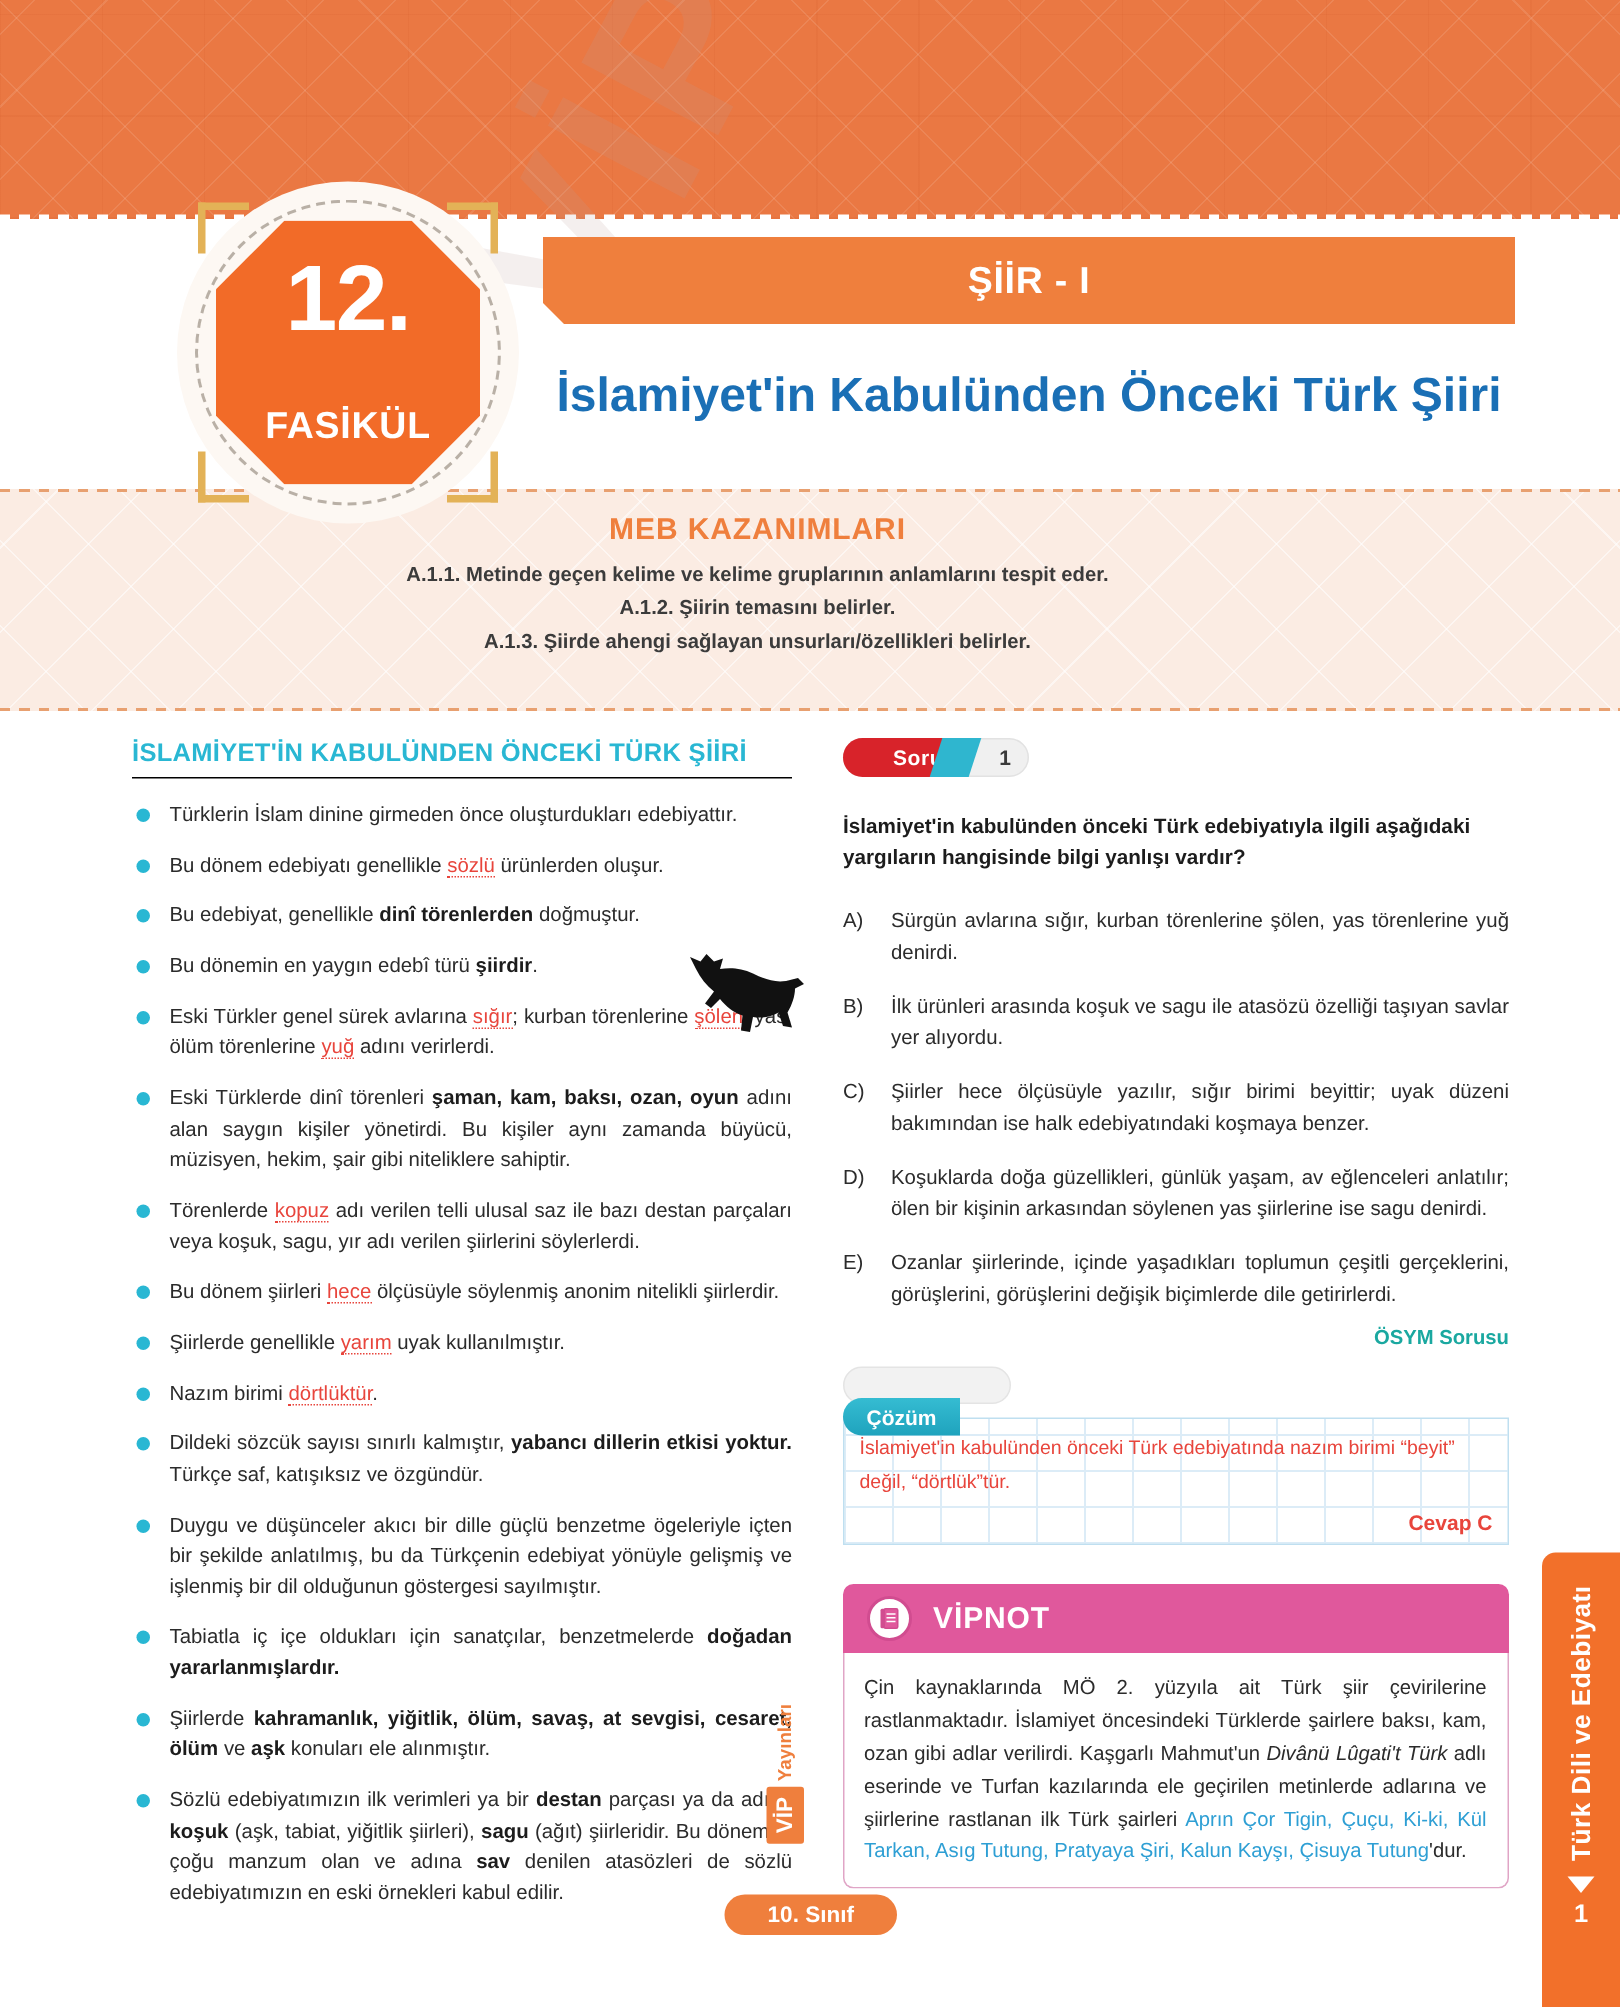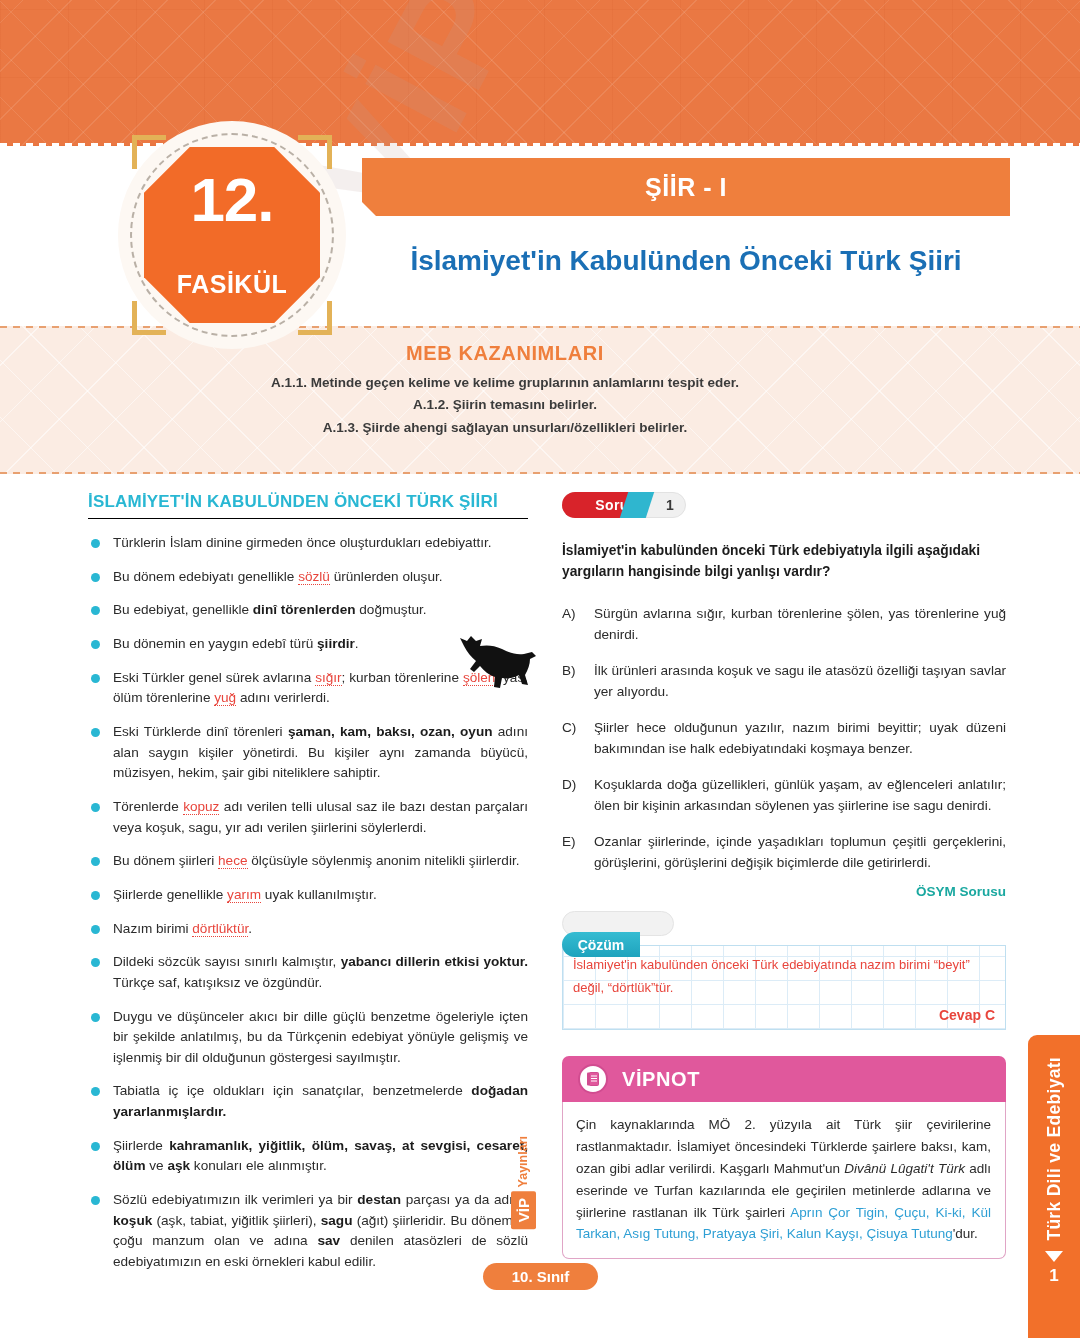--- a/index.html
+++ b/index.html
@@ -75,21 +75,21 @@
   
   .title-banner {
     position: absolute; left: 362px; top: 158px; width: 648px; height: 58px;
     background: #ef7f3d; z-index: 4;
     clip-path: polygon(0 0, 100% 0, 100% 100%, 14px 100%, 0 calc(100% - 14px));
     display: flex; align-items: center; justify-content: center;
   }
   .title-banner span { color: #fff; font-size: 25px; font-weight: bold; letter-spacing: .5px; }
   .subtitle {
     position: absolute; left: 362px; top: 245px; width: 648px; text-align: center;
-    color: #1a6fb5; font-size: 28px; font-weight: bold; z-index: 4;
+    color: #1a6fb5; font-size: 32px; font-weight: bold; z-index: 4;
   }
 
   
   .watermark {
     position: absolute; left: 280px; top: 170px;
     font-size: 150px; font-weight: bold; color: rgba(190,160,155,0.17);
     transform: rotate(-62deg); transform-origin: left top;
     letter-spacing: 6px; white-space: nowrap; z-index: 1; pointer-events: none;
   }
 
@@ -309,21 +309,21 @@
   <div class="opt">
     <div class="lab">A)</div>
     <div class="txt">Sürgün avlarına sığır, kurban törenlerine şölen, yas törenlerine yuğ denirdi.</div>
   </div>
   <div class="opt">
     <div class="lab">B)</div>
     <div class="txt">İlk ürünleri arasında koşuk ve sagu ile atasözü özelliği taşıyan savlar yer alıyordu.</div>
   </div>
   <div class="opt">
     <div class="lab">C)</div>
-    <div class="txt">Şiirler hece olduğunun yazılır, nazım birimi beyittir; uyak düzeni bakımından ise halk edebiyatındaki koşmaya benzer.</div>
+    <div class="txt">Şiirler hece ölçüsüyle yazılır, sığır birimi beyittir; uyak düzeni bakımından ise halk edebiyatındaki koşmaya benzer.</div>
   </div>
   <div class="opt">
     <div class="lab">D)</div>
     <div class="txt">Koşuklarda doğa güzellikleri, günlük yaşam, av eğlenceleri anlatılır; ölen bir kişinin arkasından söylenen yas şiirlerine ise sagu denirdi.</div>
   </div>
   <div class="opt">
     <div class="lab">E)</div>
     <div class="txt">Ozanlar şiirlerinde, içinde yaşadıkları toplumun çeşitli gerçeklerini, görüşlerini, görüşlerini değişik biçimlerde dile getirirlerdi.</div>
   </div>
 

